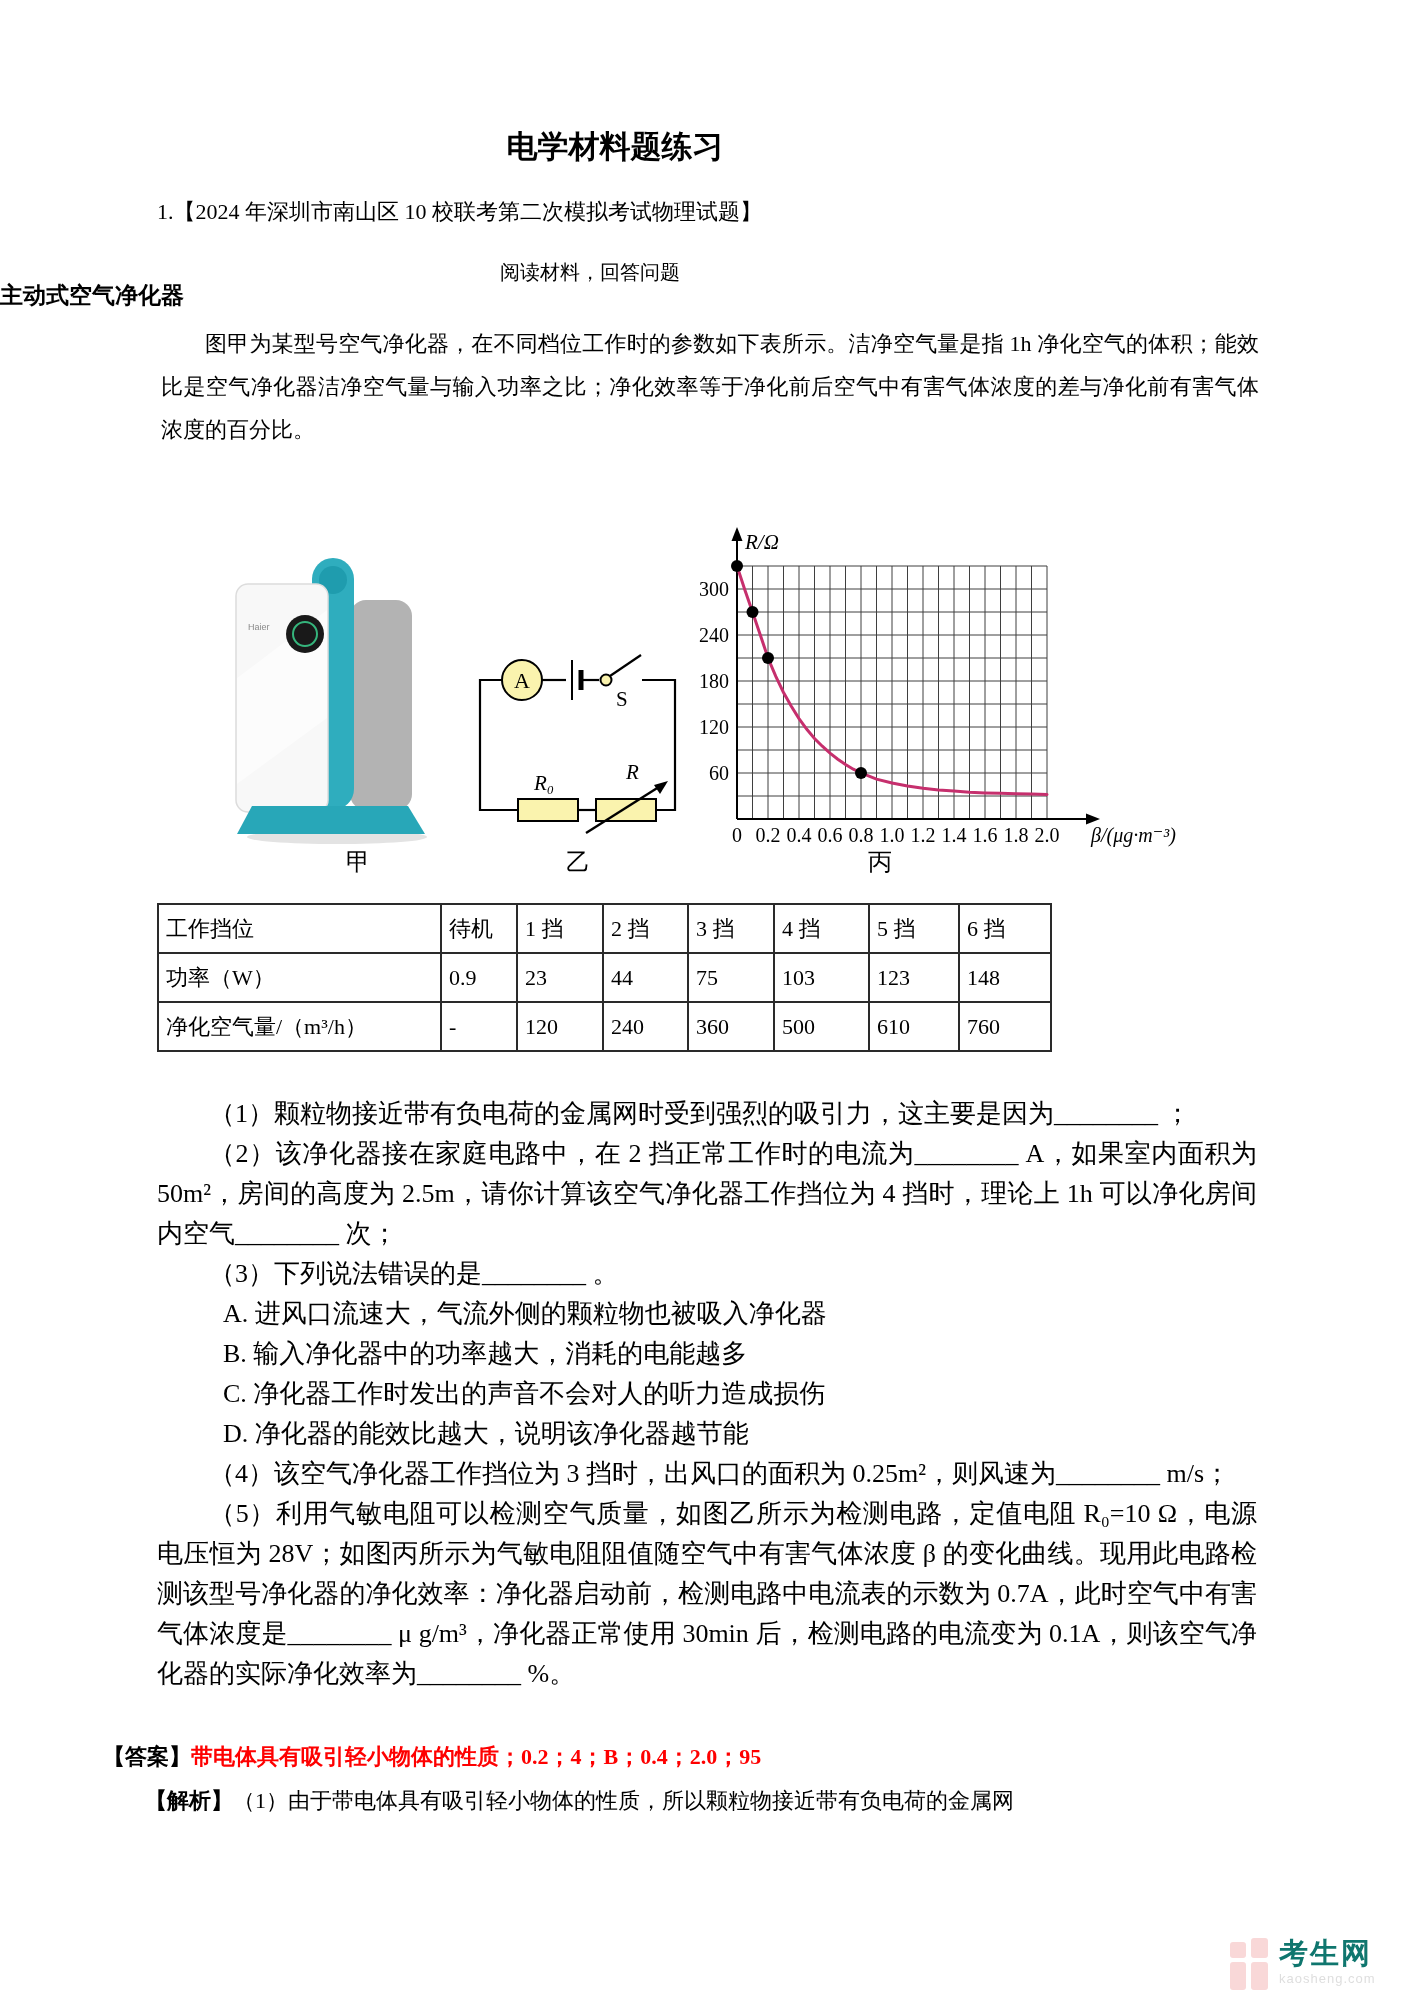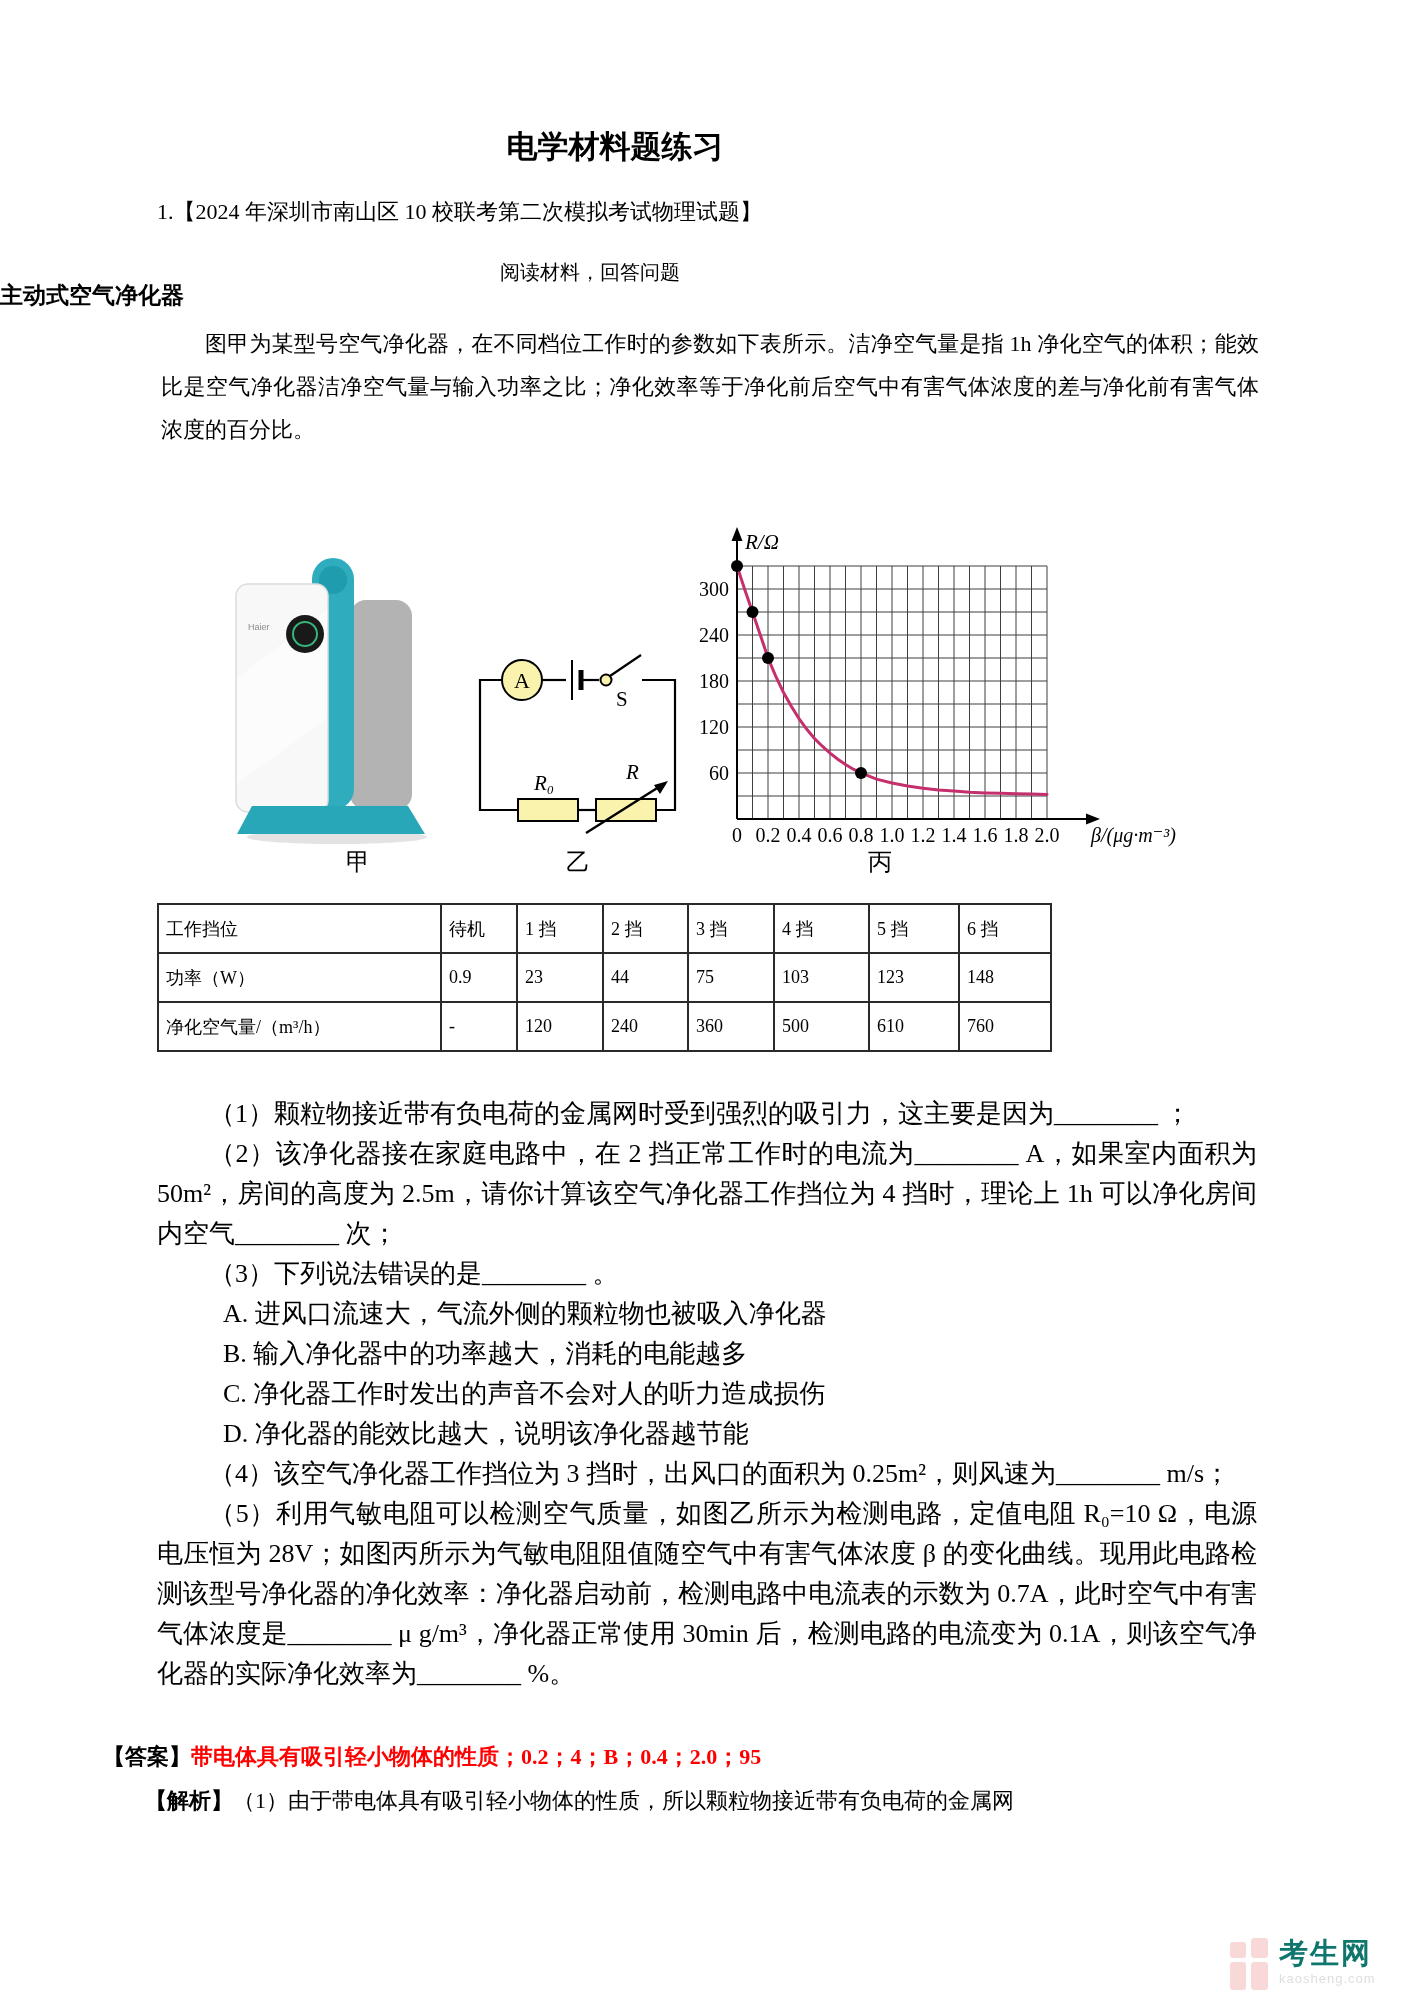--- a/index.html
+++ b/index.html
@@ -20,21 +20,21 @@
   .circuit-svg  { position:absolute; left:470px; top:642px; }
   .chart-svg    { position:absolute; left:687px; top:522px; }
   .chart-svg text, .circuit-svg text { font-family:"Liberation Serif","DejaVu Serif",serif; fill:#000; }
 
   .fig-label { position:absolute; top:846px; width:40px; text-align:center; font-size:24px; }
   .fig-label-jia  { left:338px; }
   .fig-label-yi   { left:558px; }
   .fig-label-bing { left:860px; }
 
   .spec-table { position:absolute; left:157px; top:903px; border-collapse:collapse; table-layout:fixed; }
-  .spec-table td { border:2px solid #2a2a2a; height:47px; font-size:18px; padding:0 7px;
+  .spec-table td { border:2px solid #2a2a2a; height:47px; font-size:22px; padding:0 7px;
     overflow:hidden; white-space:nowrap; }
 
   .questions { position:absolute; left:157px; top:1094px; width:1100px;
     font-size:26px; line-height:40px; text-align:justify; }
   .questions p { margin:0; text-indent:2em; }
   .questions p.option { text-indent:0; margin-left:66px; text-align:left; }
 
   .answer-line { position:absolute; left:103px; top:1742px; width:1240px; margin:0;
     font-size:22px; font-weight:bold; }
   .answer-red { color:#fe0000; }

